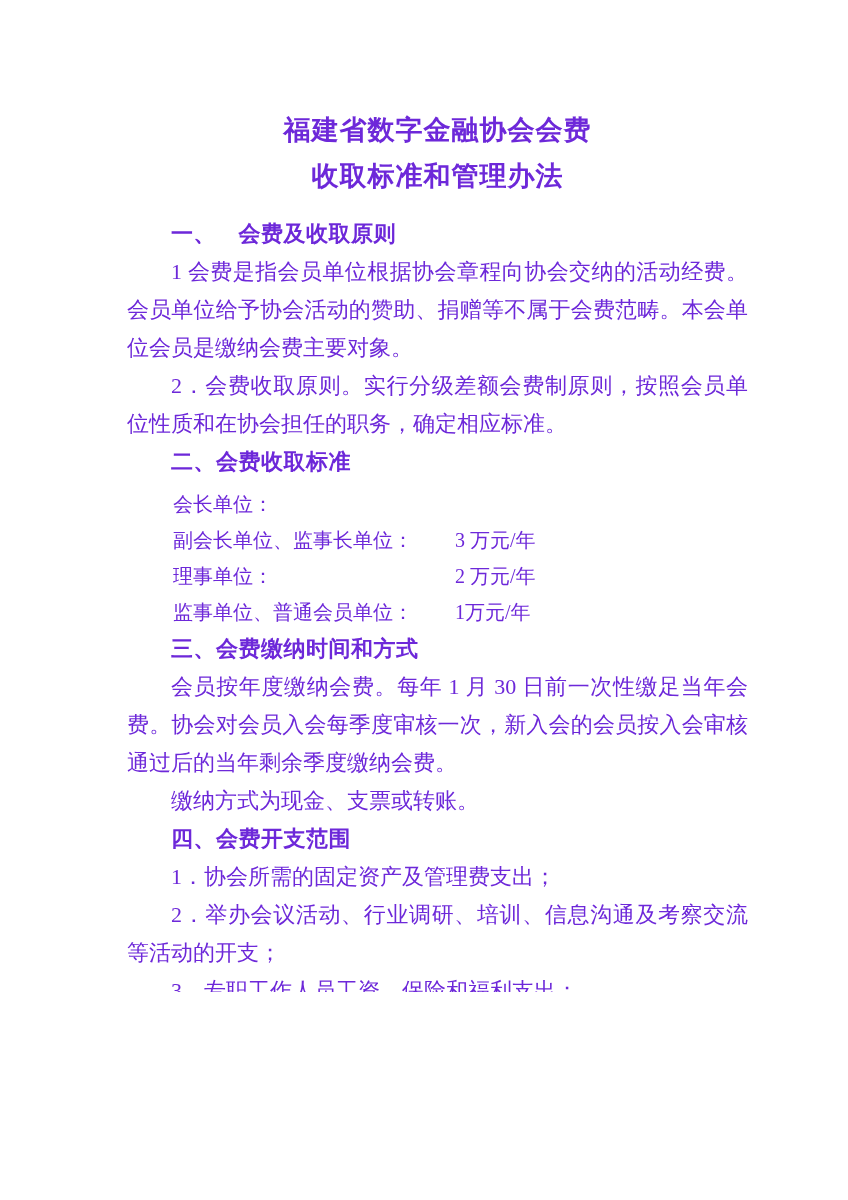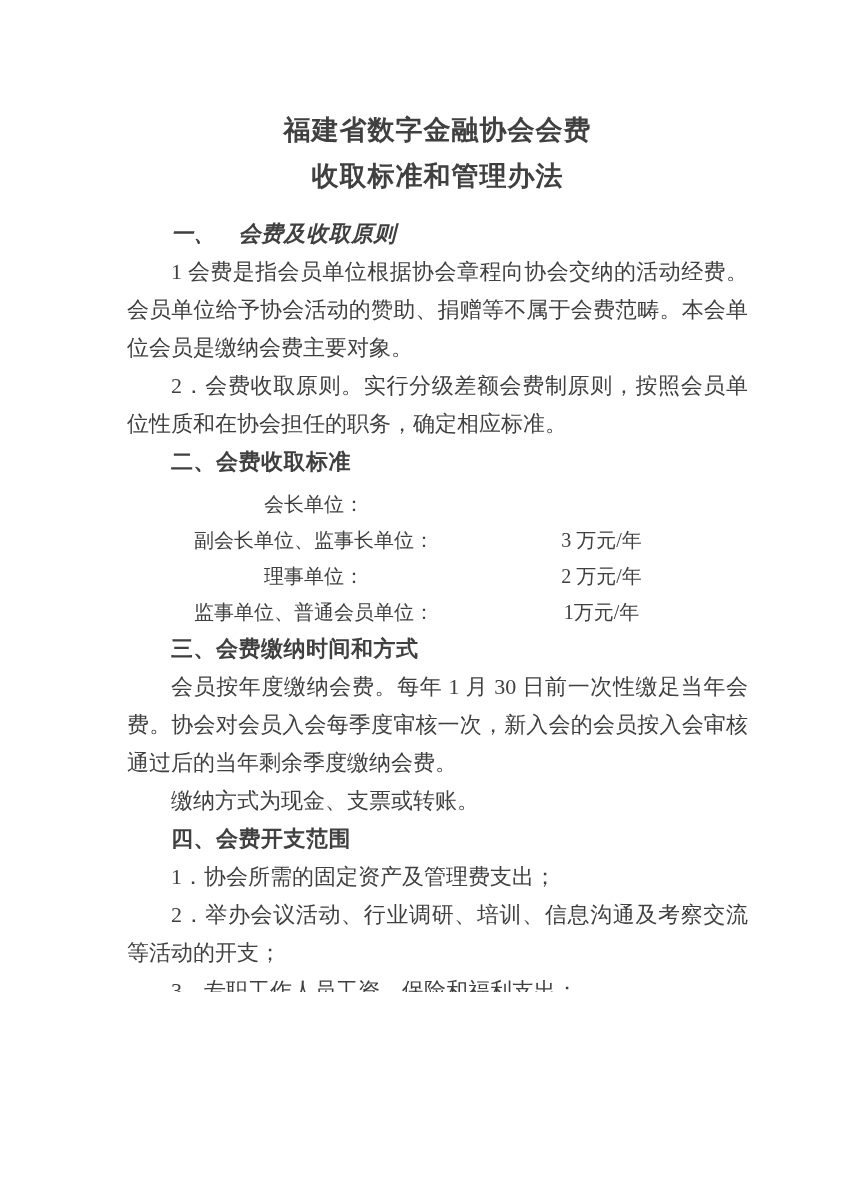--- a/index.html
+++ b/index.html
@@ -6,21 +6,21 @@
     margin: 0;
     padding: 0;
     background: #ffffff;
   }
   .page {
     position: relative;
     width: 848px;
     height: 992px;
     margin: 0 auto;
     background: #ffffff;
-    color: #404040;
+    color: #6d28d9;
     box-sizing: border-box;
     padding: 107px 100px 0 127px;
     overflow: hidden;
     font-family: "Liberation Serif", "DejaVu Serif", serif;
   }
   .doc-title {
     font-family: "Liberation Serif", "DejaVu Serif", serif;
     font-weight: bold;
     font-size: 27px;
     line-height: 46px;
@@ -44,31 +44,29 @@
     font-weight: bold;
     font-size: 22px;
     line-height: 38px;
     margin: 0;
     text-indent: 2em;
     letter-spacing: 0.5px;
     white-space: pre-wrap;
   }
   h2.sec-heading.first {
     margin-top: 16px;
-    font-style: italic;
   }
   .fee-table {
     margin-top: 5px;
     font-size: 20px;
   }
   .fee-row {
     display: flex;
     line-height: 36px;
     padding-left: 46px;
-    text-align: center;
   }
   .fee-label {
     width: 282px;
     flex: 0 0 282px;
   }
   .fee-value {
     flex: 1;
   }
 </style>
 </head>

